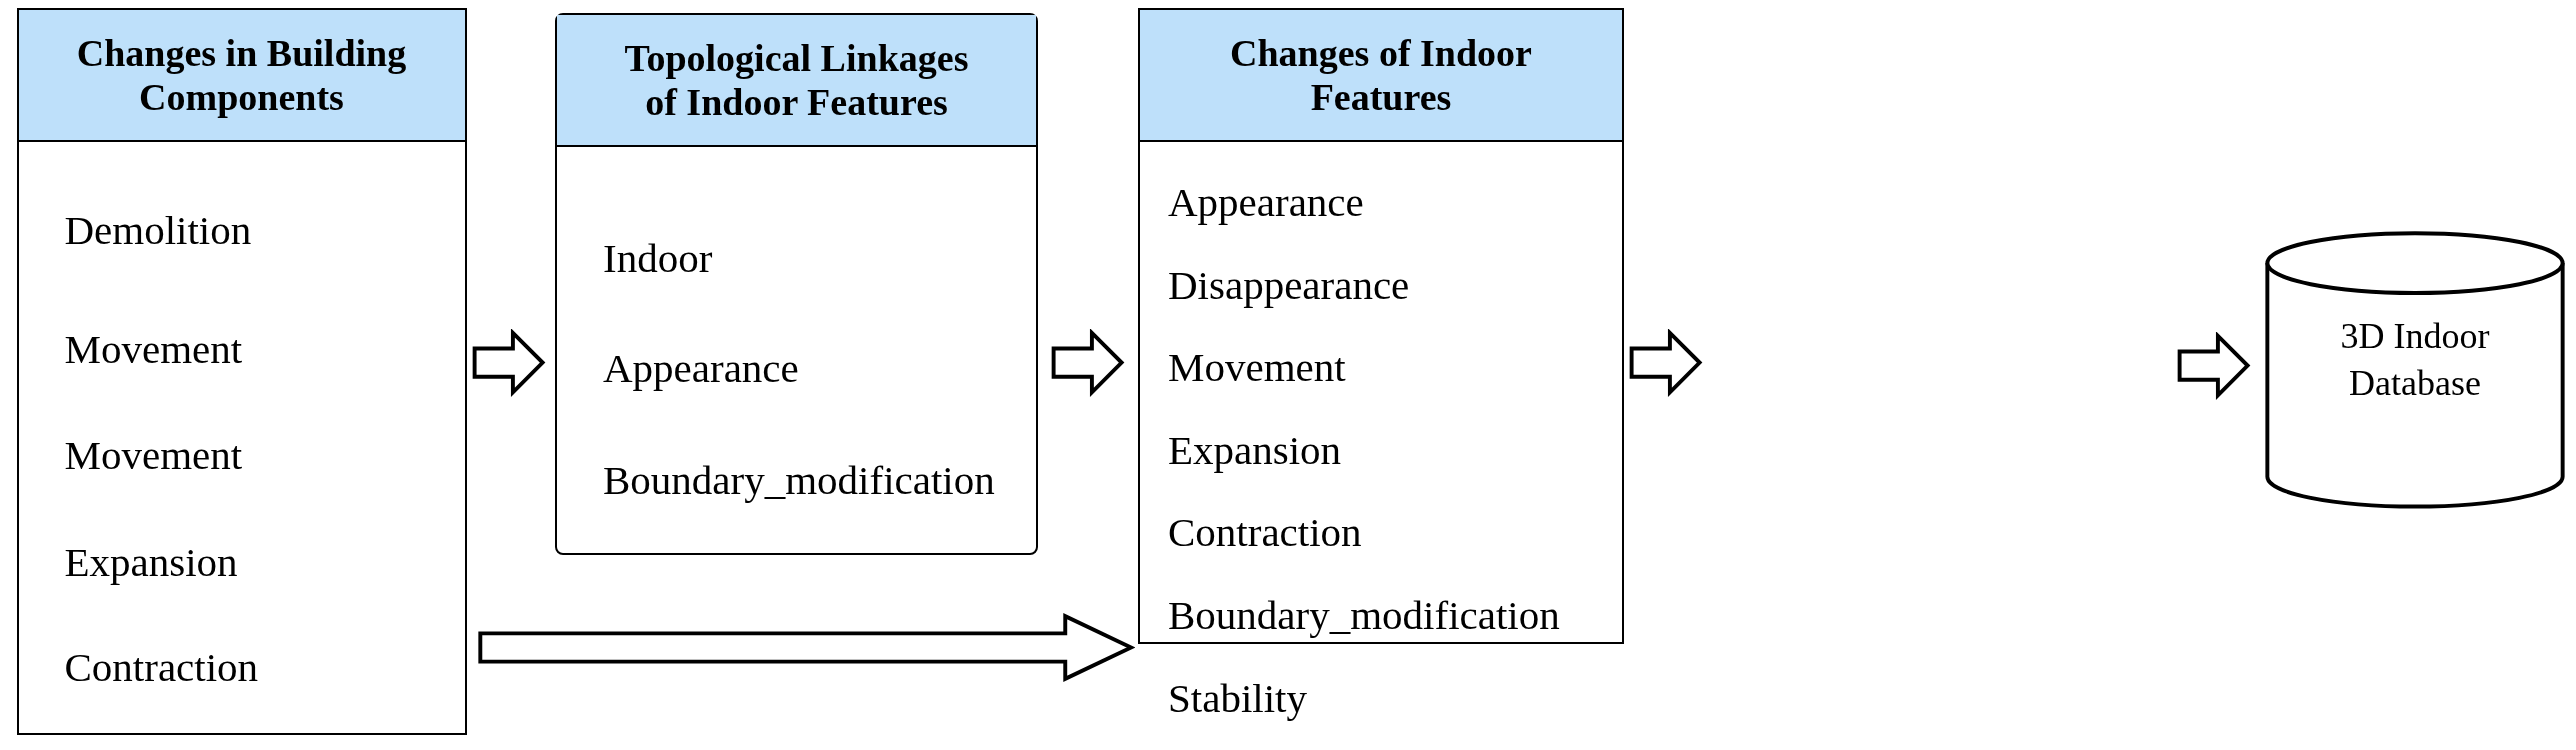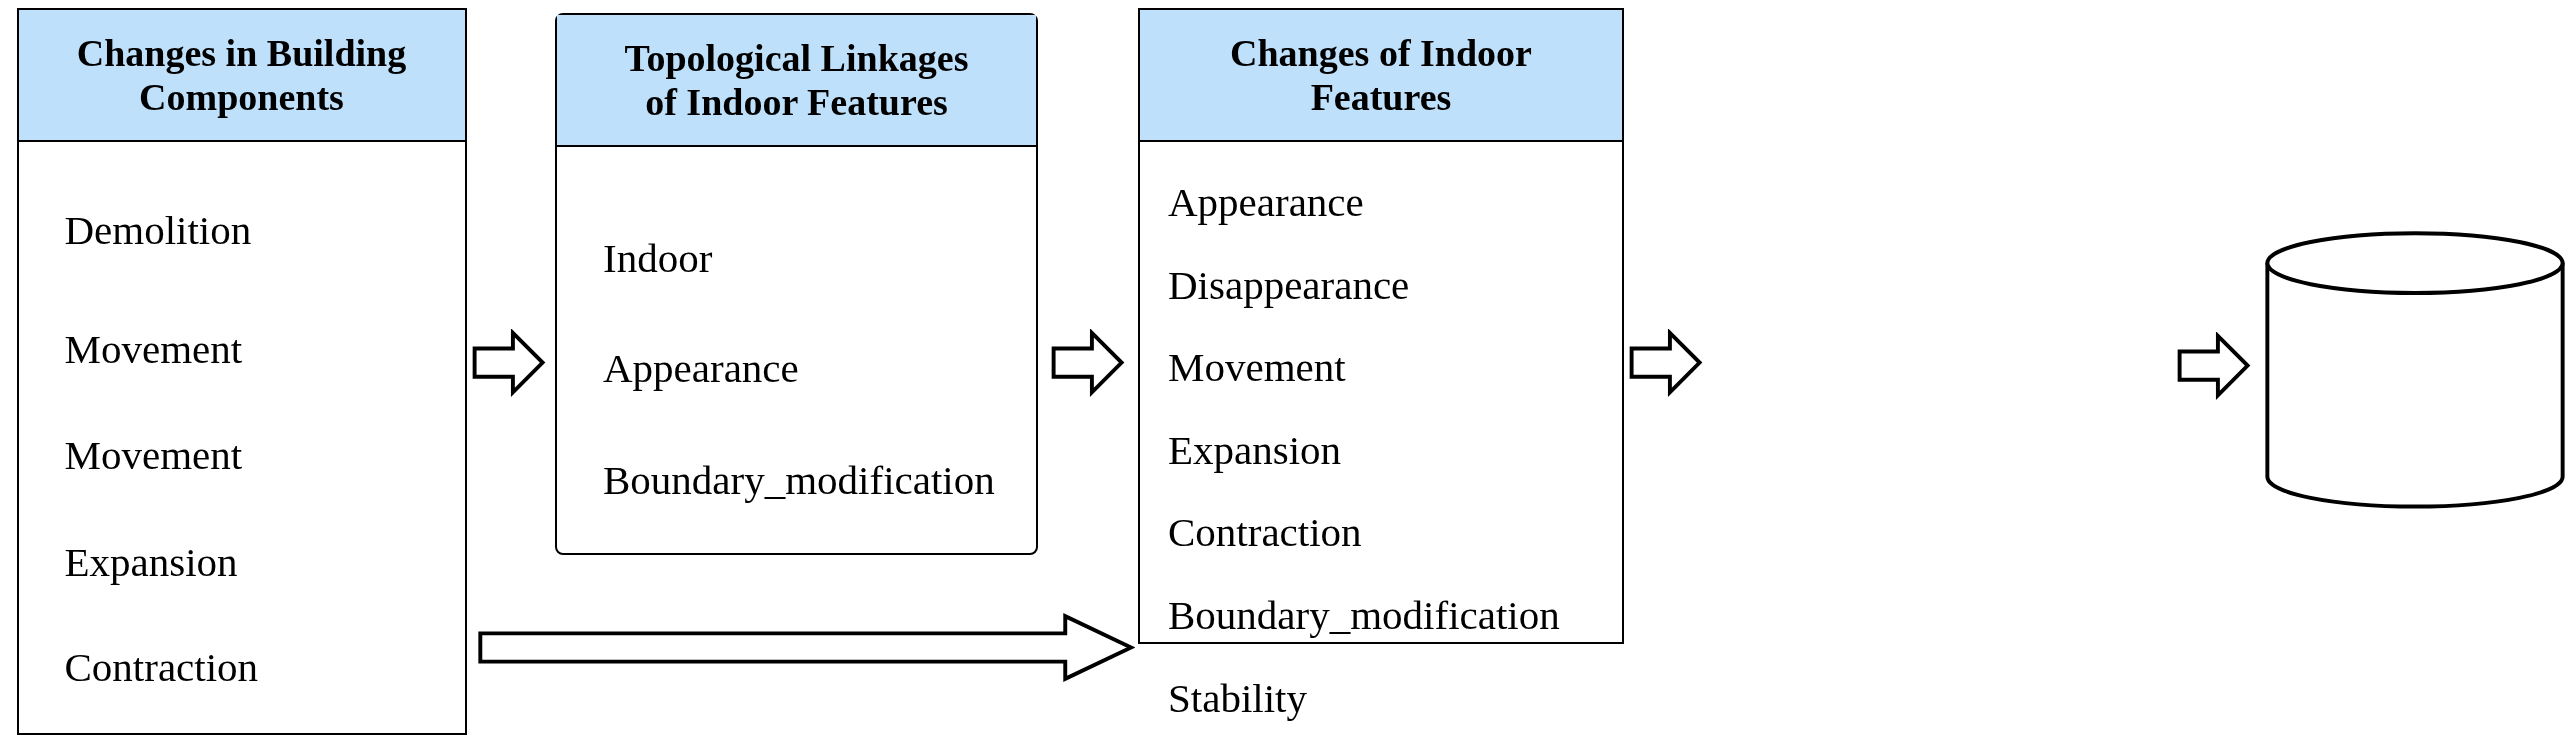--- a/index.html
+++ b/index.html
@@ -122,15 +122,18 @@
 
 
   <svg class="arrow" style="left:2177px; top:332px" width="74" height="68" viewBox="0 0 94 87">
     <polygon points="3,25 52,25 52,5 90,43 52,81 52,61 3,61"></polygon>
   </svg>
 
   <svg class="cyl" width="300" height="283" viewBox="0 0 382 360">
     <path d="M3,42 L3,314 A188,38 0 0 0 379,314 L379,42"></path>
     <ellipse cx="191" cy="42" rx="188" ry="38"></ellipse>
   </svg>
+  <div class="db-label">
+    <div class="inner">3D Indoor Database</div>
+  </div>
 
 </div>
 
 
 </body></html>

